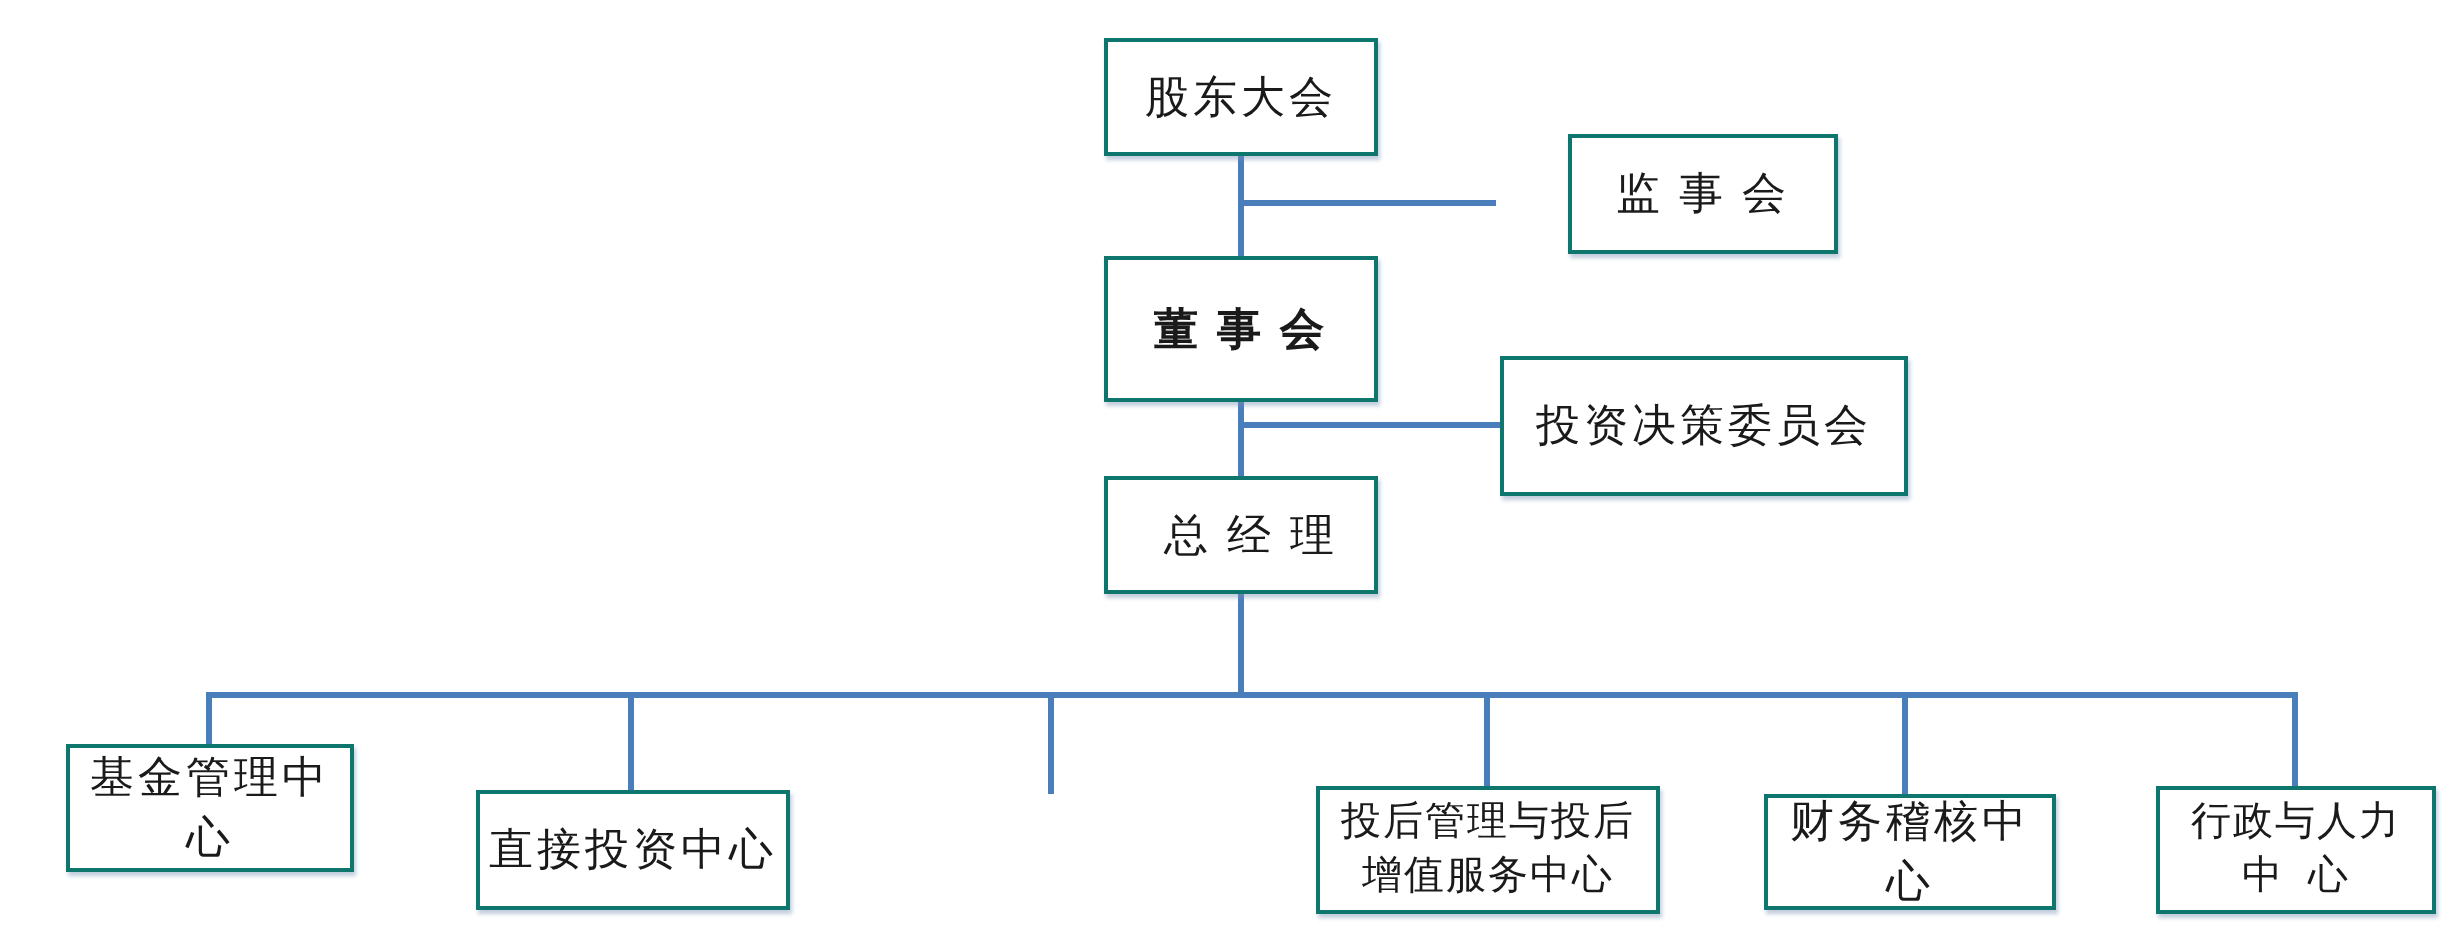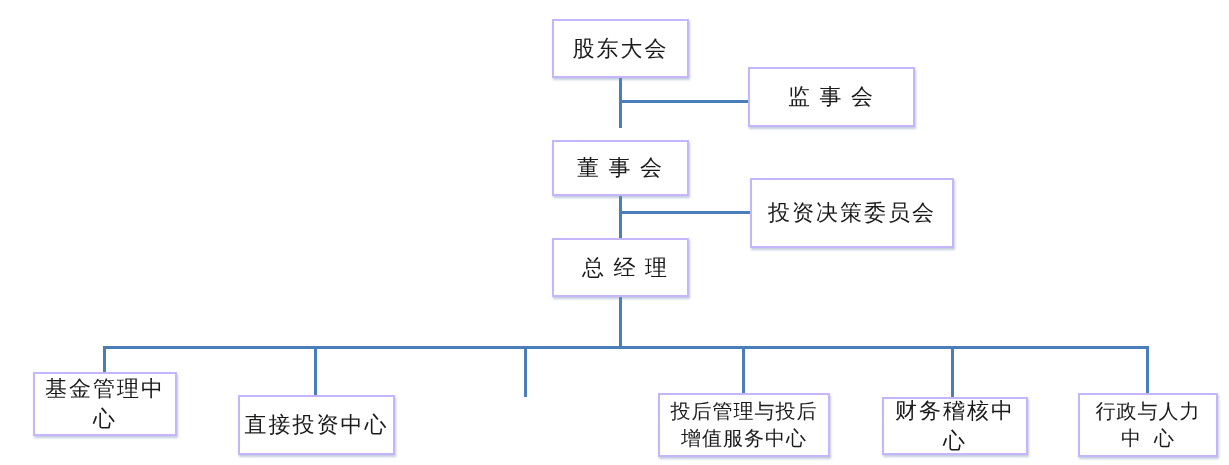--- a/index.html
+++ b/index.html
@@ -12,21 +12,21 @@
     width: 1229px;
     height: 465px;
     background: #ffffff;
     font-family: "Liberation Serif", serif;
     overflow: hidden;
   }
   .node {
     position: absolute;
     box-sizing: border-box;
     background: #ffffff;
-    border: 2px solid #c4b5fd;
+    border: 2px solid #0f766e;
     box-shadow: 1px 2px 2px rgba(120, 145, 180, 0.45);
     display: flex;
     align-items: center;
     justify-content: center;
     text-align: center;
     z-index: 2;
   }
   .node .label {
     color: #1a1a1a;
     font-size: 22px;
@@ -59,25 +59,25 @@
   <div class="line" style="left:314px;  top:348px; width:3px; height:47px;"></div>
   <div class="line" style="left:524px;  top:348px; width:3px; height:49px;"></div>
   <div class="line" style="left:742px;  top:348px; width:3px; height:45px;"></div>
   <div class="line" style="left:951px;  top:348px; width:3px; height:49px;"></div>
   <div class="line" style="left:1146px; top:348px; width:3px; height:45px;"></div>
 
   <div class="node" style="left:552px; top:19px; width:137px; height:59px;">
     <span class="label">股东大会</span>
   </div>
 
-  <div class="node" style="left:748px; top:67px; width:167px; height:60px;">
+  <div class="node" style="left:784px; top:67px; width:135px; height:60px;">
     <span class="label">监 事 会</span>
   </div>
 
-  <div class="node" style="left:552px; top:140px; width:137px; height:56px;">
+  <div class="node" style="left:552px; top:128px; width:137px; height:73px;font-weight:bold;">
     <span class="label">董 事 会</span>
   </div>
 
   <div class="node" style="left:750px; top:178px; width:204px; height:70px;">
     <span class="label">投资决策委员会</span>
   </div>
 
   <div class="node" style="left:552px; top:238px; width:137px; height:59px;padding-left:10px;">
     <span class="label">总 经 理</span>
   </div>

